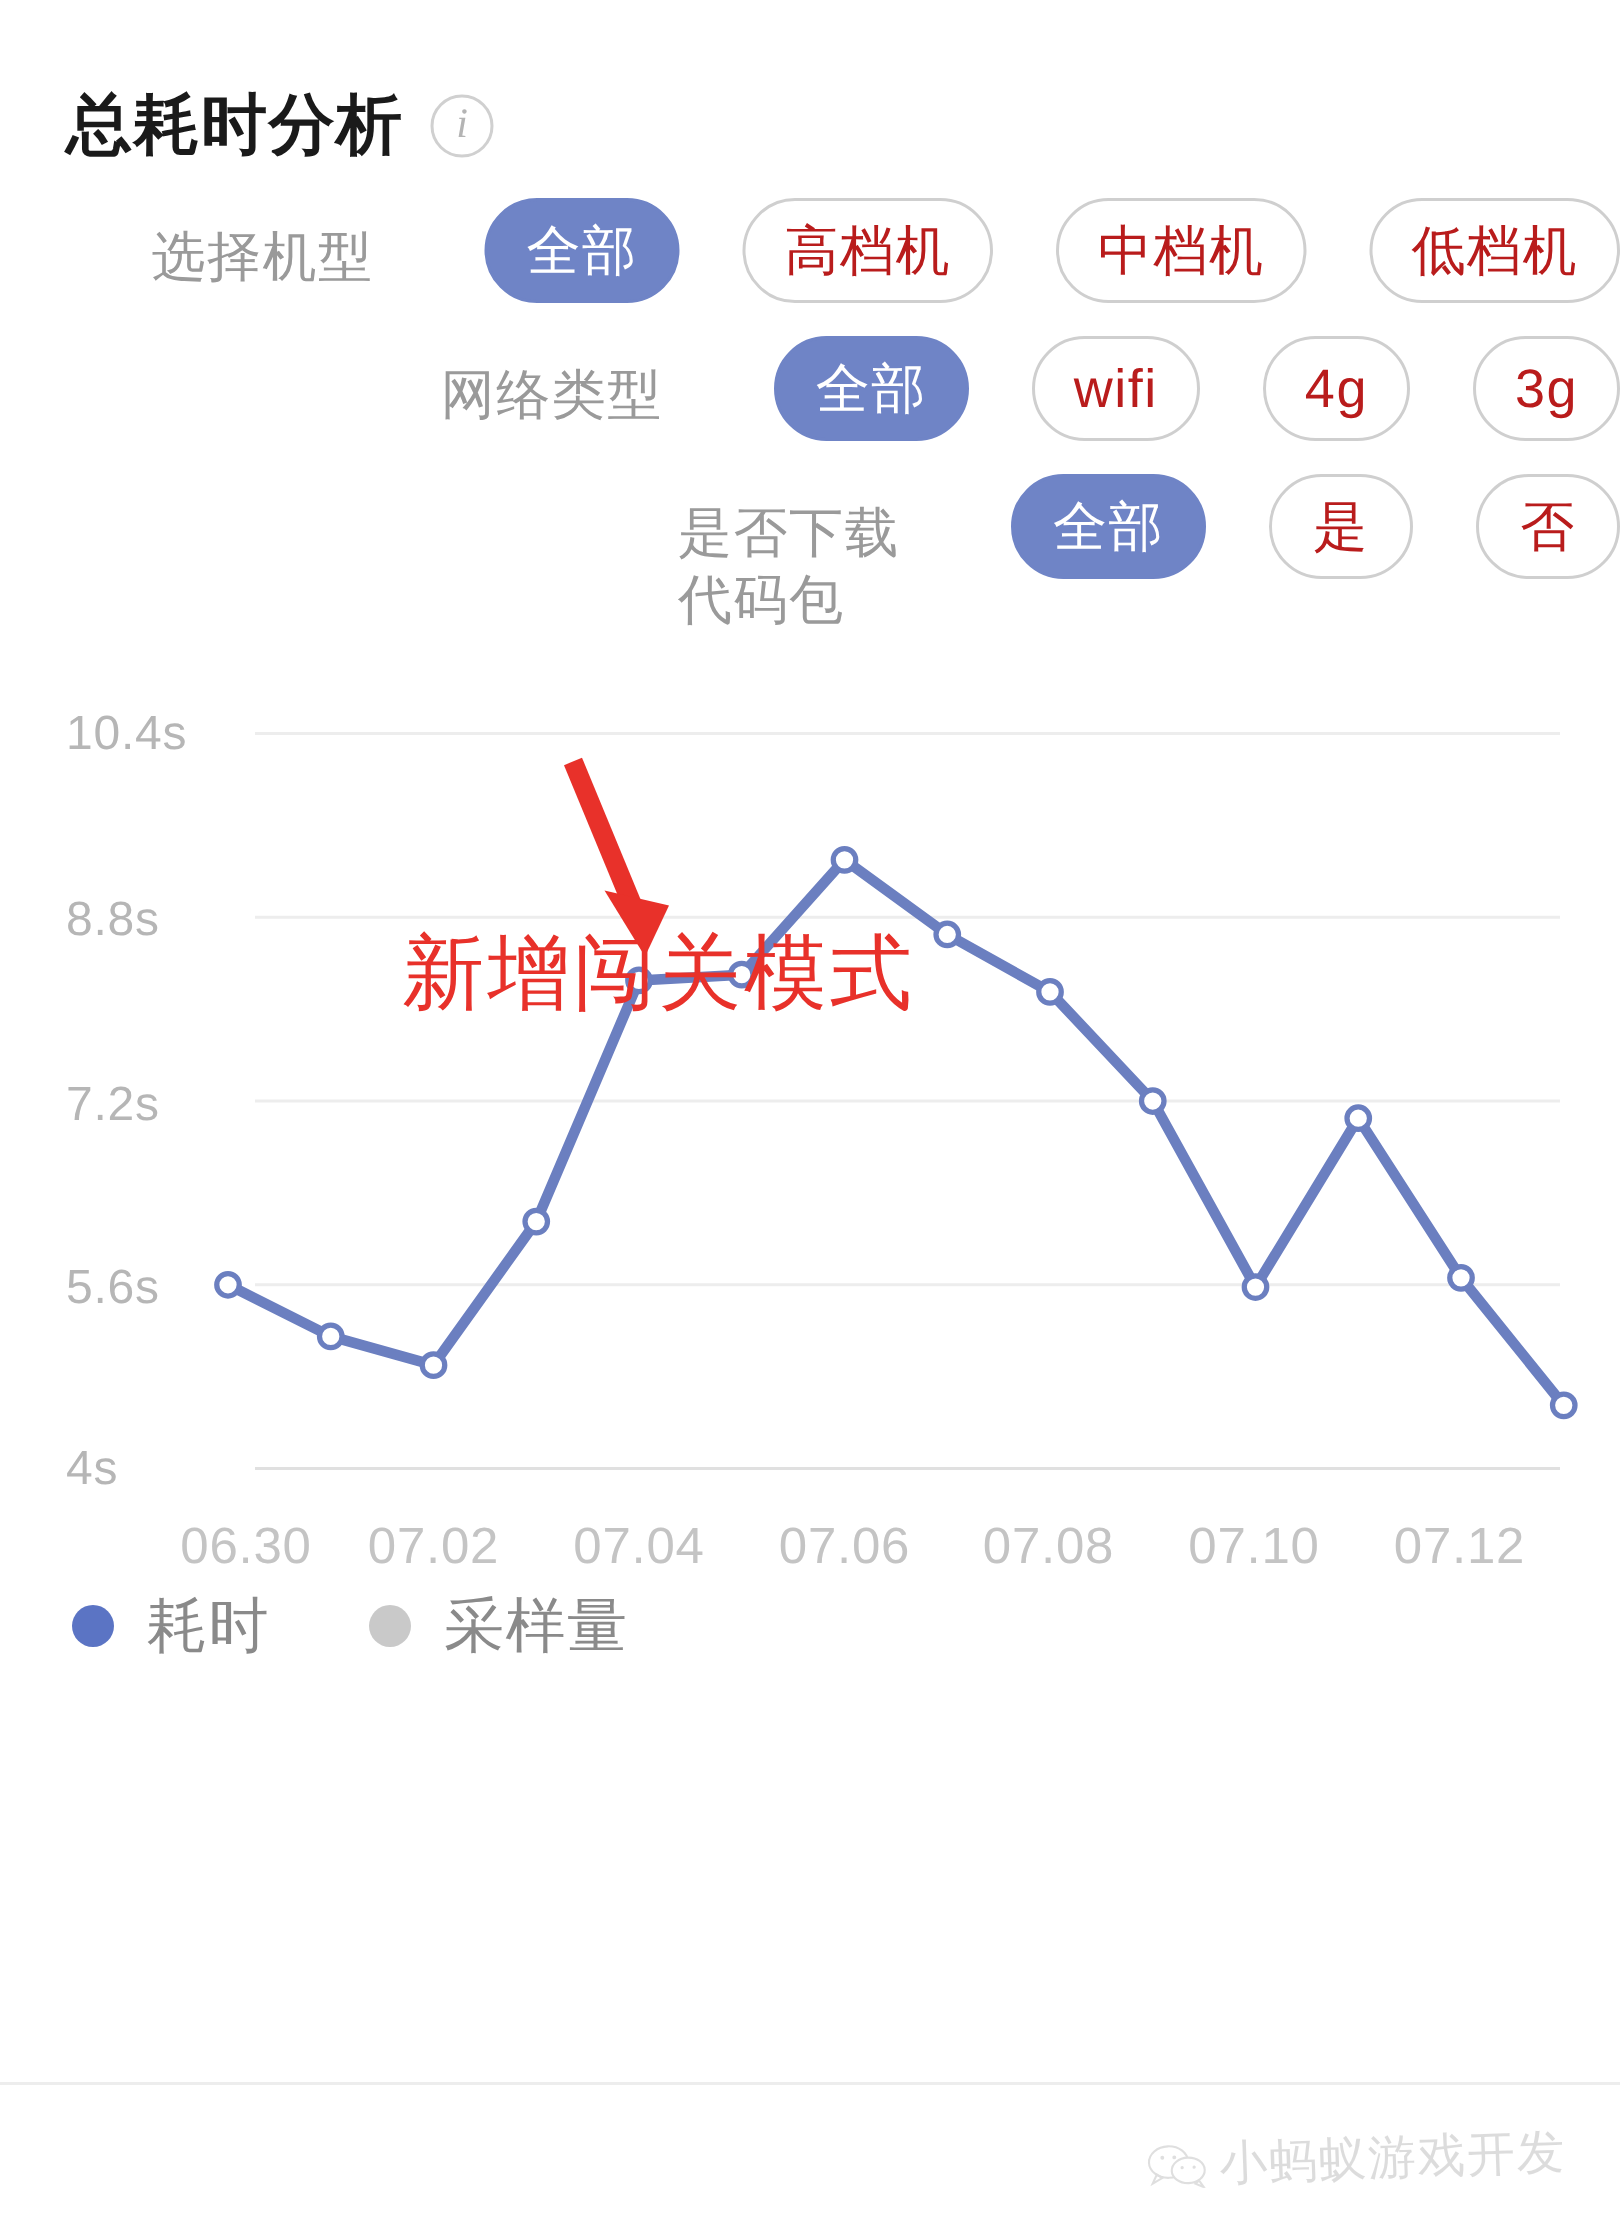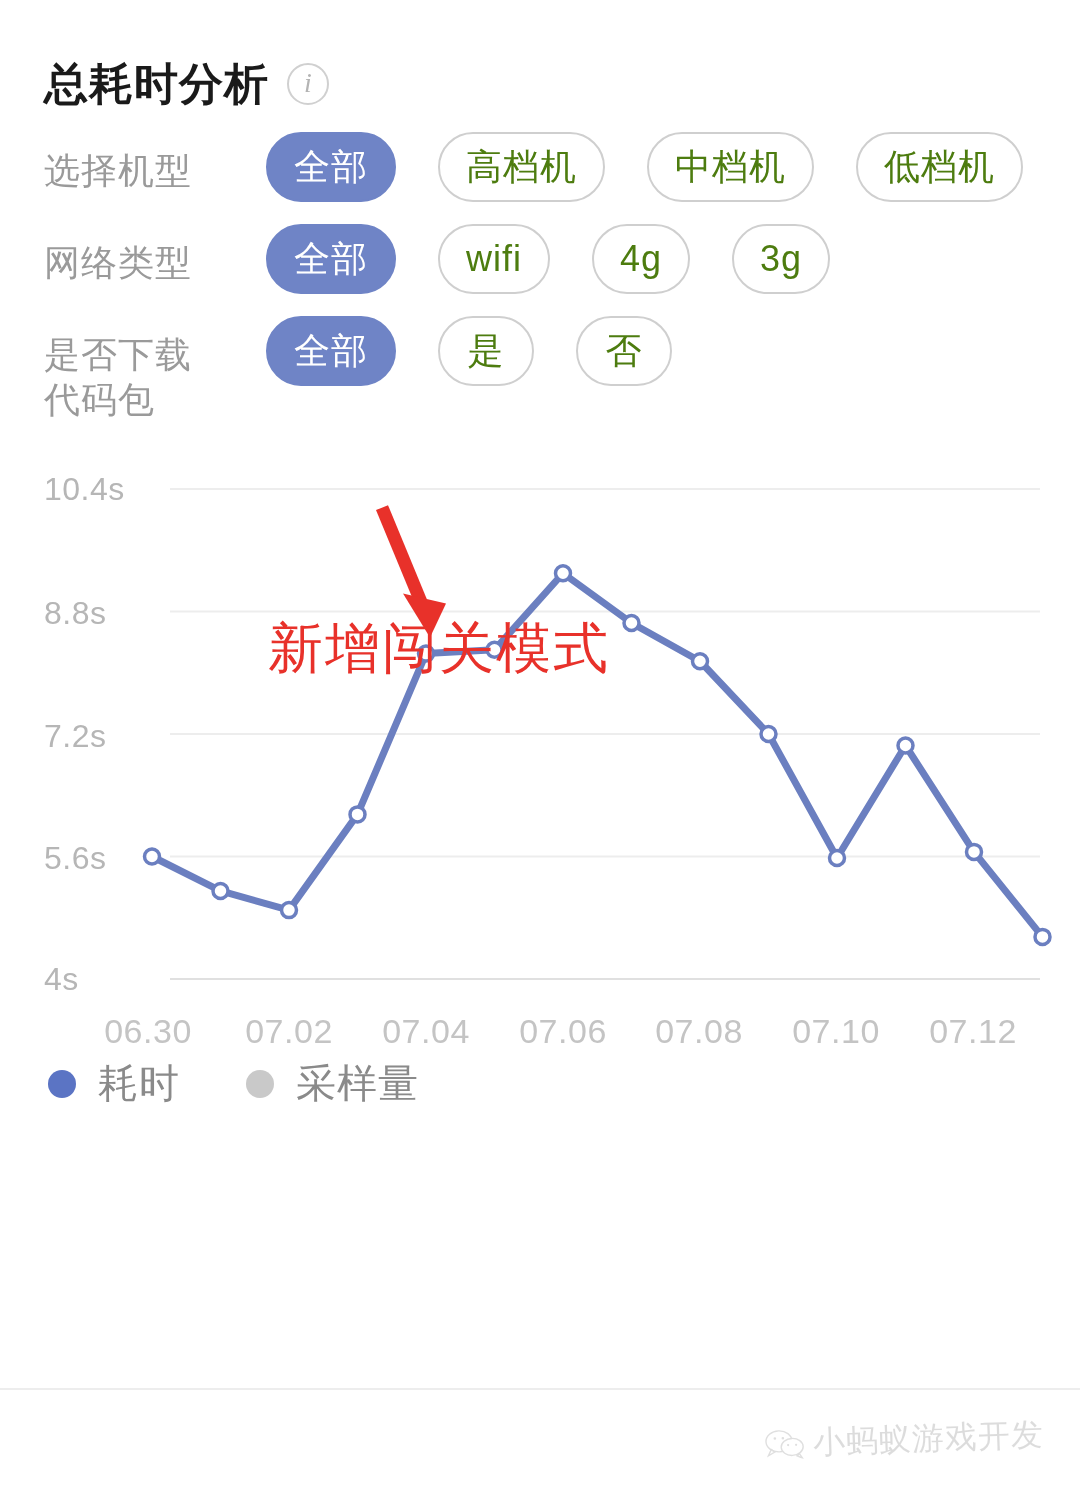--- a/index.html
+++ b/index.html
@@ -20,31 +20,31 @@
   .info-icon {
     margin-left: 18px; width: 42px; height: 42px; border-radius: 50%;
     border: 2px solid #d0d0d0; color: #b4b4b4;
     display: flex; align-items: center; justify-content: center;
     font-family: "Liberation Serif", serif; font-size: 28px; font-style: italic;
     line-height: 1; padding-bottom: 2px;
   }
 
   
   .filters { padding: 26px 0 0 44px; }
-  .filter-row { display: flex; align-items: flex-start; margin-bottom: 22px; }
+  .filter-row { display: flex; align-items: flex-start; margin-bottom: 22px; justify-content: flex-end; }
   .filter-label {
     width: 222px; flex: 0 0 222px; color: #9a9a9a; font-size: 36px;
     line-height: 1.25; padding-top: 16px; letter-spacing: 1px;
   }
   .filter-label .l2 { display: block; }
   .pills { display: flex; align-items: center; gap: 42px; flex-wrap: nowrap; }
   .pill {
     height: 70px; min-width: 96px; padding: 0 26px;
     border-radius: 36px; border: 2px solid #cfcfcf;
-    color: #4d7c0f; background: #fff;
+    color: #b91c1c; background: #fff;
     display: flex; align-items: center; justify-content: center;
     font-size: 36px; letter-spacing: 1px; white-space: nowrap;
   }
   .pill.selected {
     background: #6f84c6; border-color: #6f84c6; color: #ffffff;
   }
 
   
   .chart-wrap { position: relative; margin-top: 34px; height: 600px; }
   .chart-svg { position: absolute; left: 0; top: 0; }
@@ -153,21 +153,21 @@
           <polygon points="403,137.60937500000003 446,147.60937500000003 430,181.60937500000003" fill="#e8312a"></polygon>
         </g>
       </svg>
 
     <div class="ylabel" style="top:33px">10.4s</div>
     <div class="ylabel" style="top:157px">8.8s</div>
     <div class="ylabel" style="top:280px">7.2s</div>
     <div class="ylabel" style="top:402px">5.6s</div>
     <div class="ylabel" style="top:523px">4s</div>
 
-    <div class="xlabel" style="left:148px; top:556px">06.30</div>
+    <div class="xlabel" style="left:164px; top:556px">06.30</div>
     <div class="xlabel" style="left:289px; top:556px">07.02</div>
     <div class="xlabel" style="left:426px; top:556px">07.04</div>
     <div class="xlabel" style="left:563px; top:556px">07.06</div>
     <div class="xlabel" style="left:699px; top:556px">07.08</div>
     <div class="xlabel" style="left:836px; top:556px">07.10</div>
     <div class="xlabel" style="left:973px; top:556px">07.12</div>
   </div>
 
   <div class="annotation">新增闯关模式</div>
 

